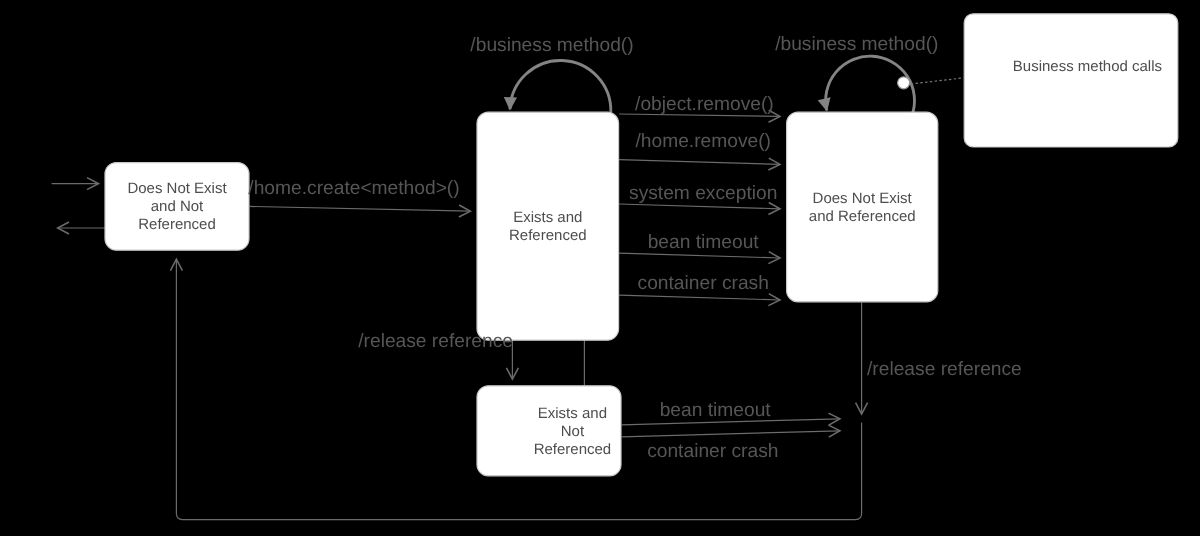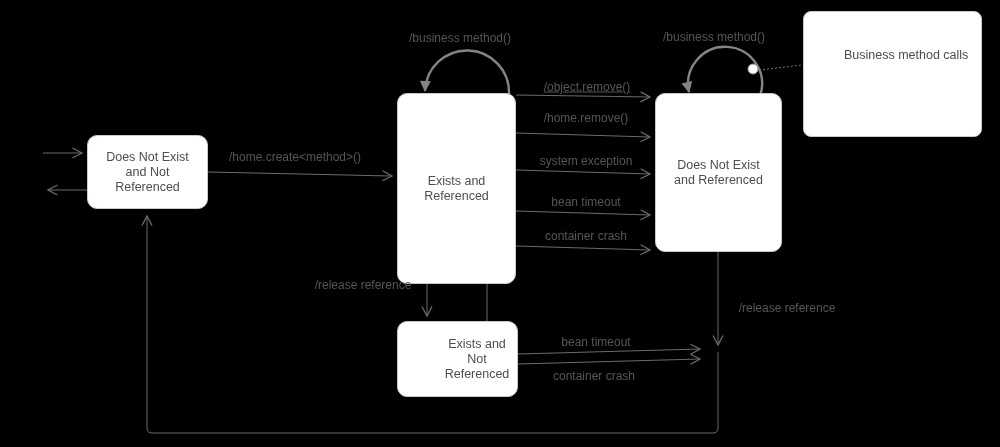--- a/index.html
+++ b/index.html
@@ -44,21 +44,21 @@
     border-radius:8px;
     color:var(--state-text);
     font-size:12.5px;line-height:17.5px;text-align:left;
     box-sizing:border-box;
     padding:35px 6px 8px 9px;
   }
   .note span{display:block;}
   .elabel{
     position:absolute;z-index:2;
     color:var(--edge-label);
-    font-size:12px;line-height:13px;white-space:nowrap;
+    font-size:16px;line-height:13px;white-space:nowrap;
     transform:translate(-50%,-50%);
   }
 </style>
 </head>
 <body>
 
 <div class="stage">
 
   <svg class="edges">
     <defs>
@@ -112,28 +112,28 @@
   <div class="state" style="left:655px;top:93px;width:127px;height:159px;">
     <span>Does Not Exist</span>
     <span>and Referenced</span>
   </div>
 
   <div class="state" style="left:397px;top:321px;width:121px;height:76px;padding-left:39px;">
     <span>Exists and Not</span>
     <span>Referenced</span>
   </div>
 
-  <div class="note" style="left:803px;top:11px;width:179px;height:126px;padding-left:40px;">
+  <div class="note" style="left:803px;top:11px;width:179px;height:112px;padding-left:40px;">
     <span>Business method calls</span>
   </div>
 
   <div class="elabel" style="left:460px;top:38px;">/business method()</div>
   <div class="elabel" style="left:714px;top:37px;">/business method()</div>
   <div class="elabel" style="left:295px;top:157px;">/home.create&lt;method&gt;()</div>
-  <div class="elabel" style="left:587px;top:87px;text-decoration:underline;">/object.remove()</div>
+  <div class="elabel" style="left:587px;top:87px;">/object.remove()</div>
   <div class="elabel" style="left:586px;top:118px;text-align:right;">/home.remove()</div>
   <div class="elabel" style="left:586px;top:161px;text-align:right;">system exception</div>
   <div class="elabel" style="left:586px;top:202px;">bean timeout</div>
   <div class="elabel" style="left:586px;top:236px;">container crash</div>
   <div class="elabel" style="left:363px;top:285px;">/release reference</div>
   <div class="elabel" style="left:787px;top:308px;">/release reference</div>
   <div class="elabel" style="left:596px;top:342px;">bean timeout</div>
   <div class="elabel" style="left:594px;top:376px;">container crash</div>
 
 </div>

